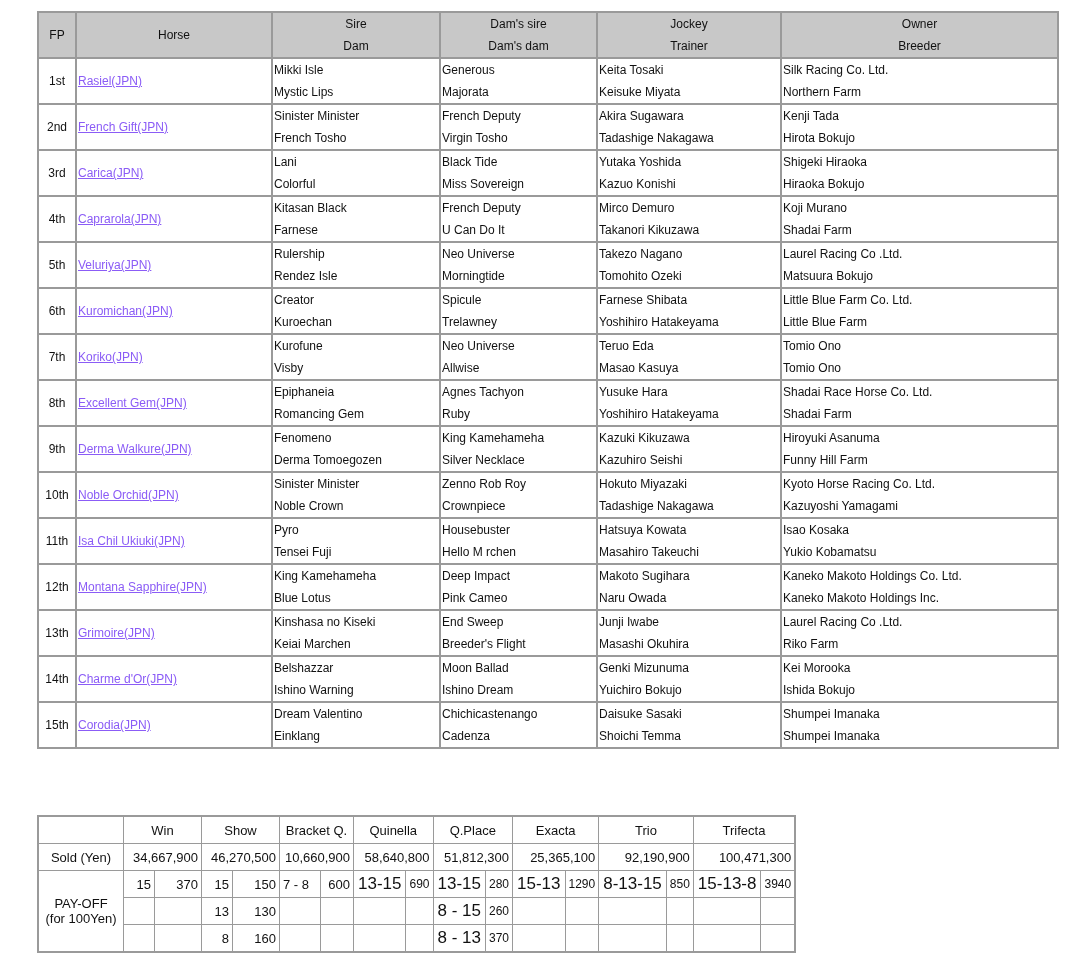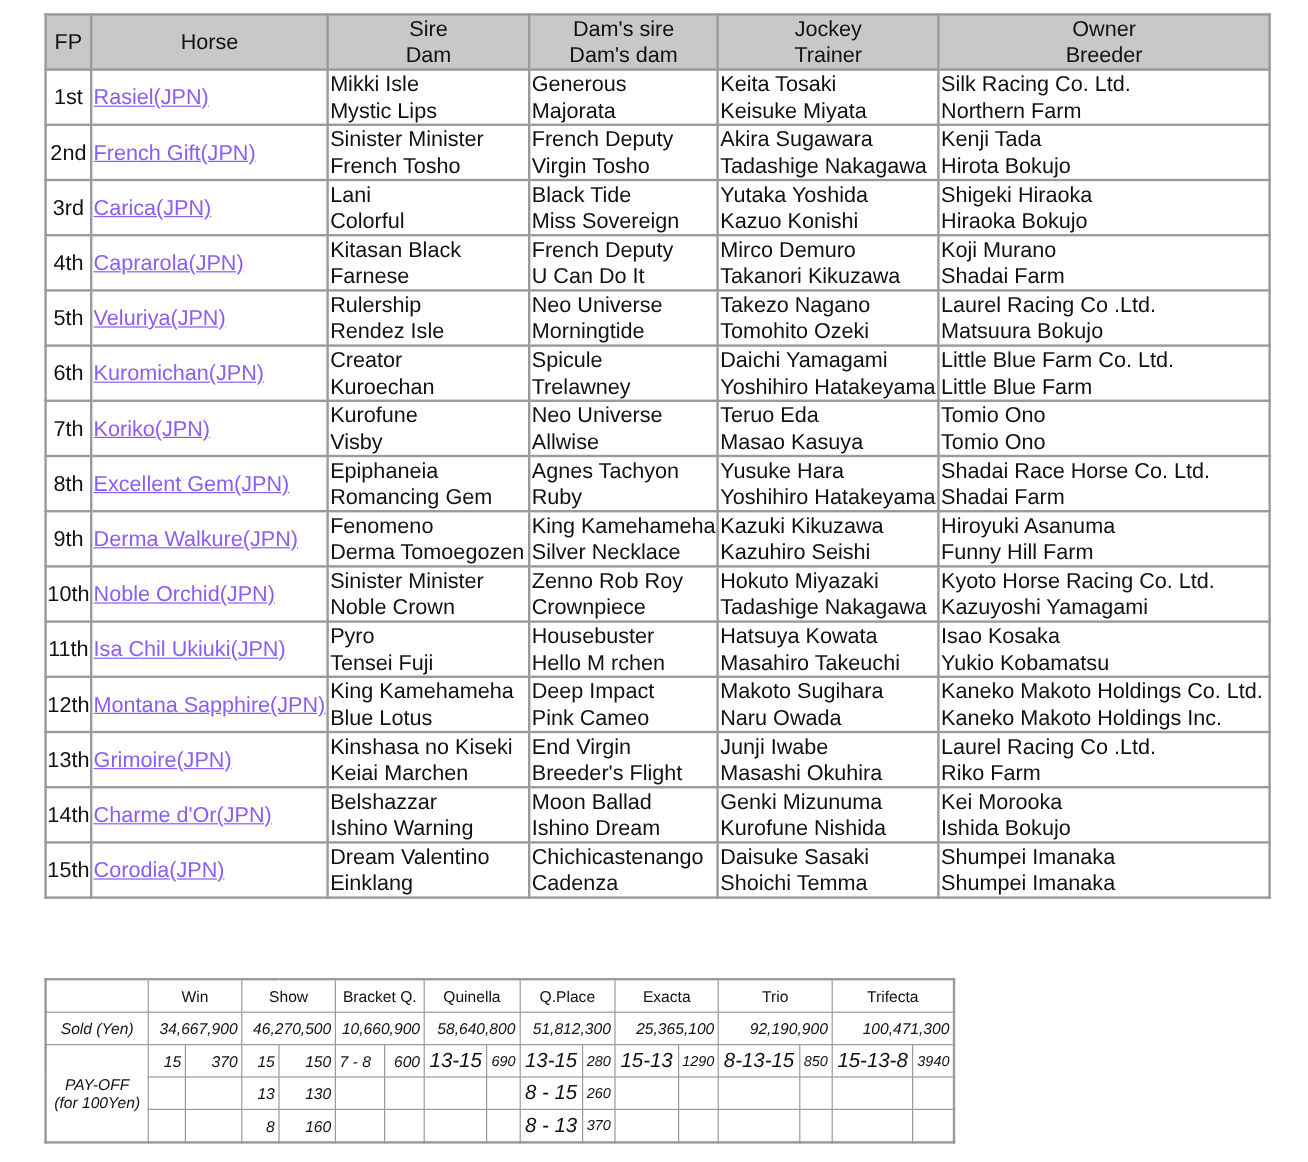--- a/index.html
+++ b/index.html
@@ -1,28 +1,28 @@
 <!DOCTYPE html>
 <html><head>
 <meta charset="utf-8">
 <style>
   html, body { margin: 0; padding: 0; background: #ffffff; }
   body { width: 1090px; height: 968px; position: relative; font-family: "Liberation Sans", sans-serif; color: #111; overflow: hidden; }
   table { border-collapse: collapse; }
-  #results { position: absolute; left: 37px; top: 11px; width: 1022px; border: 2px solid #9a9a9a; font-size: 18px; }
+  #results { position: absolute; left: 37px; top: 11px; width: 1022px; border: 2px solid #9a9a9a; font-size: 12px; }
   #results th, #results td { border: 2px solid #9a9a9a; padding: 0 1px; line-height: 22px; vertical-align: middle; white-space: nowrap; }
   #results th { background: #c8c8c8; font-weight: normal; text-align: center; height: 44px; }
   #results td { height: 44px; text-align: left; }
   #results td.fp { text-align: center; width: 34px; padding: 0 0; }
   #results td.horse a { color: #8b5cf6; text-decoration: underline; }
   .line { display: block; }
   #payoff { position: absolute; left: 37px; top: 815px; border: 2px solid #9a9a9a; font-size: 13px; }
   #payoff th, #payoff td { border: 1.5px solid #9a9a9a; padding: 0 3px; height: 26px; white-space: nowrap; }
   #payoff th { font-weight: normal; }
-  #payoff td { text-align: right; font-style: italic; }
+  #payoff td { text-align: right; }
   #payoff td.rowlabel { text-align: center; }
   #payoff td.combo-big { font-size: 17px; text-align: center; padding: 0 4px; }
   #payoff td.small { font-size: 12px; }
   #payoff td.center { text-align: left; }
 </style>
 </head>
 <body>
 
 <table id="results">
   <thead>
@@ -153,21 +153,21 @@
         <td class="horse"><a href="#">Kuromichan(JPN)</a></td>
         <td>
           <span class="line">Creator</span>
           <span class="line">Kuroechan</span>
         </td>
         <td>
           <span class="line">Spicule</span>
           <span class="line">Trelawney</span>
         </td>
         <td>
-          <span class="line">Daichi Yamagami</span>
+          <span class="line">Farnese Shibata</span>
           <span class="line">Yoshihiro Hatakeyama</span>
         </td>
         <td>
           <span class="line">Little Blue Farm Co. Ltd.</span>
           <span class="line">Little Blue Farm</span>
         </td>
       </tr>
       <tr>
         <td class="fp">7th</td>
         <td class="horse"><a href="#">Koriko(JPN)</a></td>
@@ -289,21 +289,21 @@
         </td>
       </tr>
       <tr>
         <td class="fp">13th</td>
         <td class="horse"><a href="#">Grimoire(JPN)</a></td>
         <td>
           <span class="line">Kinshasa no Kiseki</span>
           <span class="line">Keiai Marchen</span>
         </td>
         <td>
-          <span class="line">End Virgin</span>
+          <span class="line">End Sweep</span>
           <span class="line">Breeder's Flight</span>
         </td>
         <td>
           <span class="line">Junji Iwabe</span>
           <span class="line">Masashi Okuhira</span>
         </td>
         <td>
           <span class="line">Laurel Racing Co .Ltd.</span>
           <span class="line">Riko Farm</span>
         </td>
@@ -314,21 +314,21 @@
         <td>
           <span class="line">Belshazzar</span>
           <span class="line">Ishino Warning</span>
         </td>
         <td>
           <span class="line">Moon Ballad</span>
           <span class="line">Ishino Dream</span>
         </td>
         <td>
           <span class="line">Genki Mizunuma</span>
-          <span class="line">Kurofune Nishida</span>
+          <span class="line">Yuichiro Bokujo</span>
         </td>
         <td>
           <span class="line">Kei Morooka</span>
           <span class="line">Ishida Bokujo</span>
         </td>
       </tr>
       <tr>
         <td class="fp">15th</td>
         <td class="horse"><a href="#">Corodia(JPN)</a></td>
         <td>

